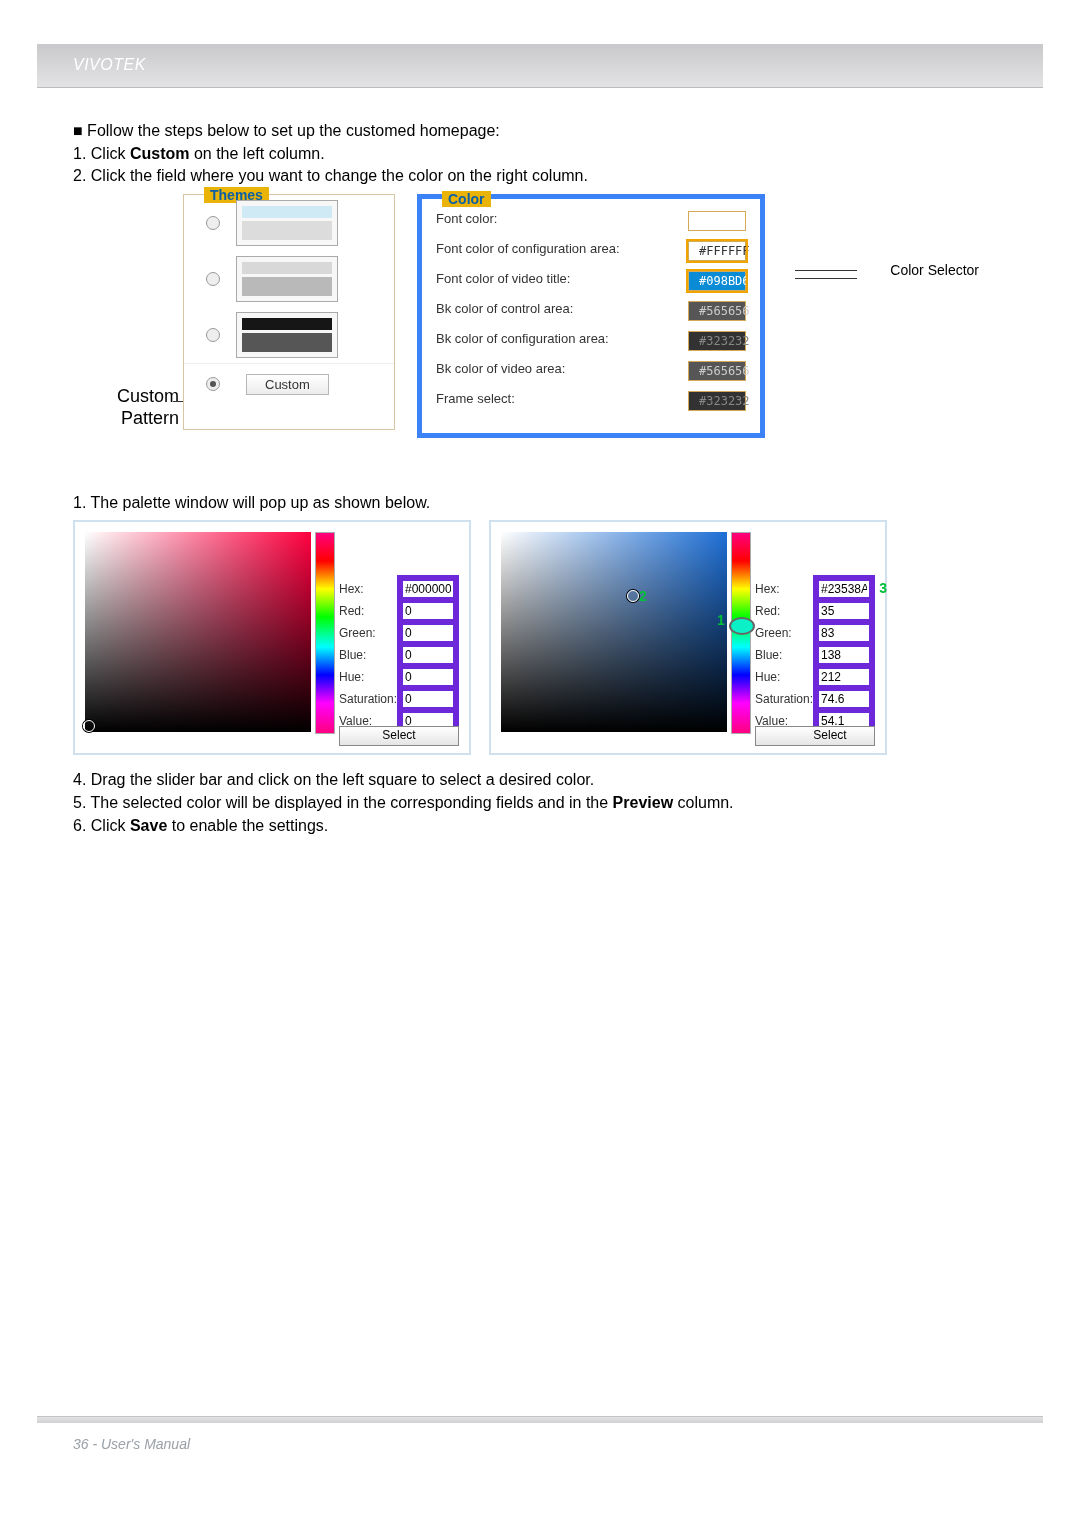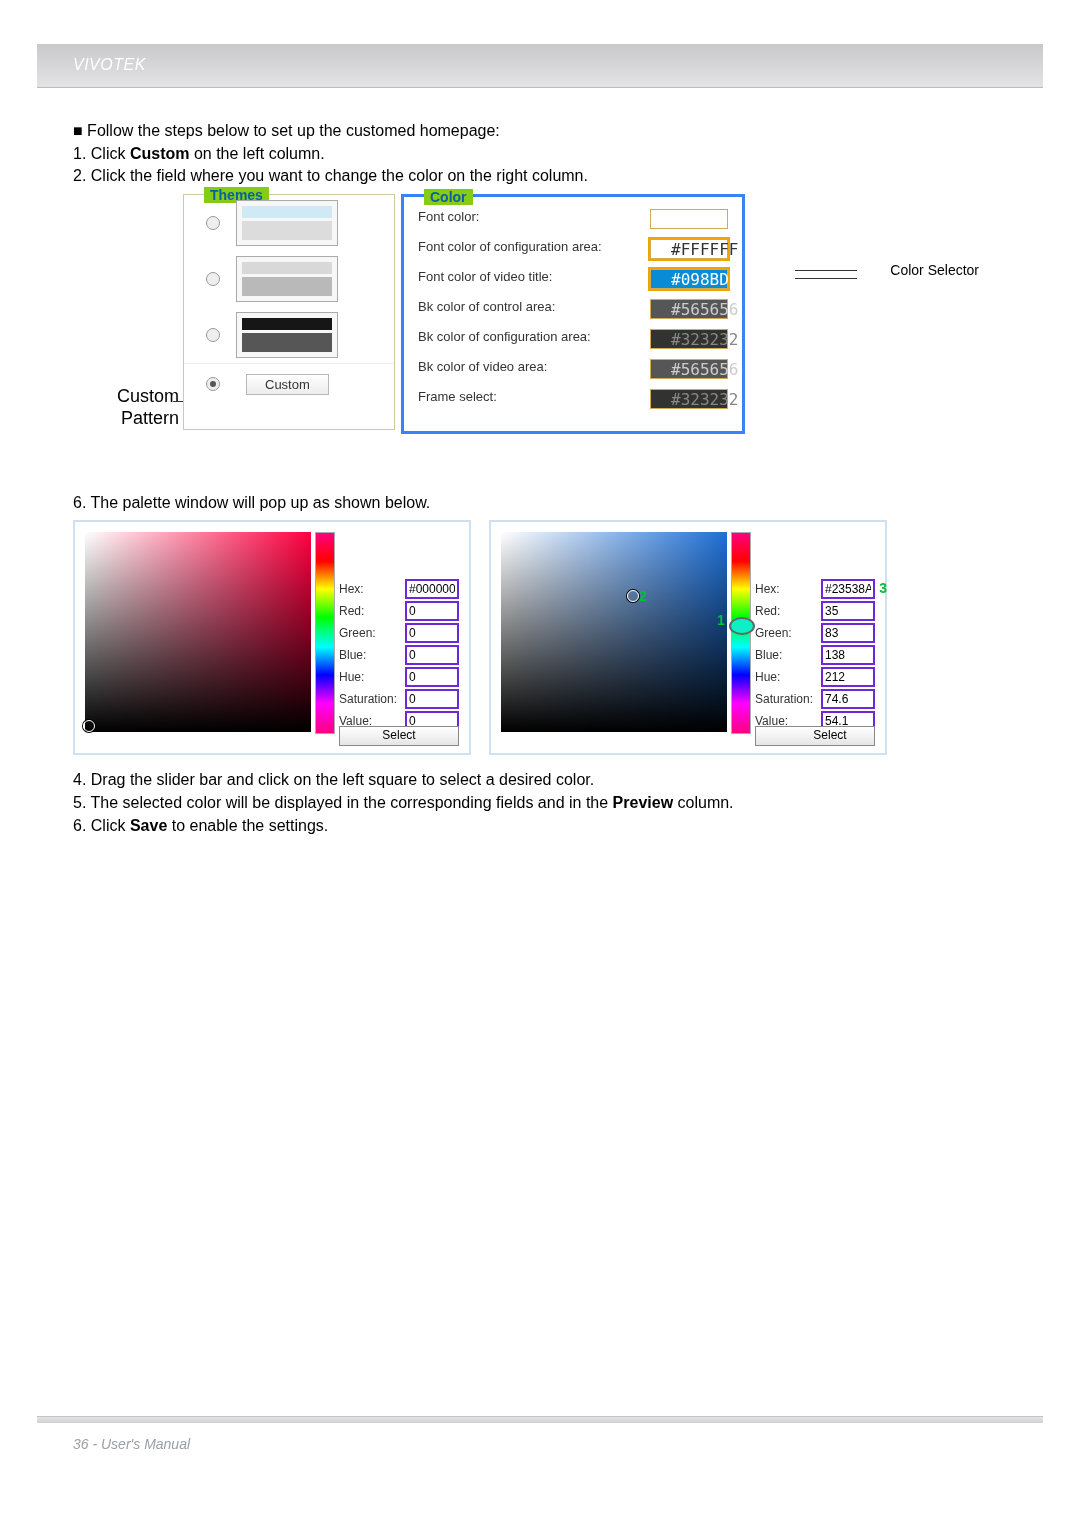--- a/index.html
+++ b/index.html
@@ -57,21 +57,21 @@
     top: 0;
     width: 210px;
     height: 234px;
     border: 1px solid #d6c6a3;
     background: #fff;
   }
   .box-legend {
     position: absolute;
     top: -8px;
     left: 20px;
-    background: #84cc16;
+    background: #eab308;
     padding: 0 6px;
     font-size: 14px;
     font-weight: 700;
     color: #0b5fa5;
   }
   .theme-row {
     display: flex;
     align-items: center;
     height: 56px;
     padding-left: 22px;
@@ -156,46 +156,46 @@
   }
   .color-selector-label {
     position: absolute;
     right: 28px;
     top: 68px;
     font-size: 14px;
   }
   
   .color-box {
     position: absolute;
-    left: 328px;
+    left: 344px;
     top: 0;
     width: 338px;
     height: 234px;
-    border: 3px solid #3b82f6;
+    border: 5px solid #3b82f6;
     background: #fff;
   }
   .color-rows {
     padding: 12px 14px 0 14px;
   }
   .crow {
     display: flex;
     height: 30px;
     font-size: 13px;
     color: #333;
   }
   .crow .lbl { flex: 1; }
   .swatch {
-    width: 78px;
+    width: 58px;
     height: 20px;
     border: 1px solid #d2a954;
-    font-size: 16px;
+    font-size: 12px;
     font-family: monospace;
     display: flex;
     align-items: center;
-    padding-left: 20px;
+    padding-left: 10px;
     box-sizing: border-box;
   }
   .highlight {
     outline: 2px solid #f0a400;
     outline-offset: 0px;
   }
   .sep-text {
     margin-top: 40px;
     font-size: 16px;
   }
@@ -248,21 +248,21 @@
     align-items: center;
     height: 22px;
     font-size: 12px;
     color: #333;
   }
   .frow .flbl { width: 66px; }
   .frow input {
     width: 46px;
     height: 16px;
     font-size: 12px;
-    border: 2px solid #6d28d9;
+    border: 6px solid #6d28d9;
     padding: 0 2px;
   }
   .select-btn {
     position: absolute;
     left: 264px;
     right: 10px;
     bottom: 7px;
     height: 18px;
     border: 1px solid #888;
     background: linear-gradient(#fff,#e5e5e5);
@@ -396,21 +396,21 @@
               <div class="swatch" style="background: rgb(50, 50, 50); color: rgb(136, 136, 136);">#323232</div>
             </div>
           </div>
       </div>
 
       <div class="line-sel-1"></div>
       <div class="line-sel-2"></div>
       <div class="color-selector-label">Color Selector</div>
     </div>
 
-    <div class="sep-text">6. The palette window will pop up as shown below.</div>
+    <div class="sep-text">1. The palette window will pop up as shown below.</div>
 
     <div class="palettes">
 
       <div class="palette">
         <div class="sv-area">
           <div class="sv-cursor" style="left:-2px;top:188px;"></div>
         </div>
         <div class="hue-strip"></div>
         <div class="fields">
           <div class="frow">

